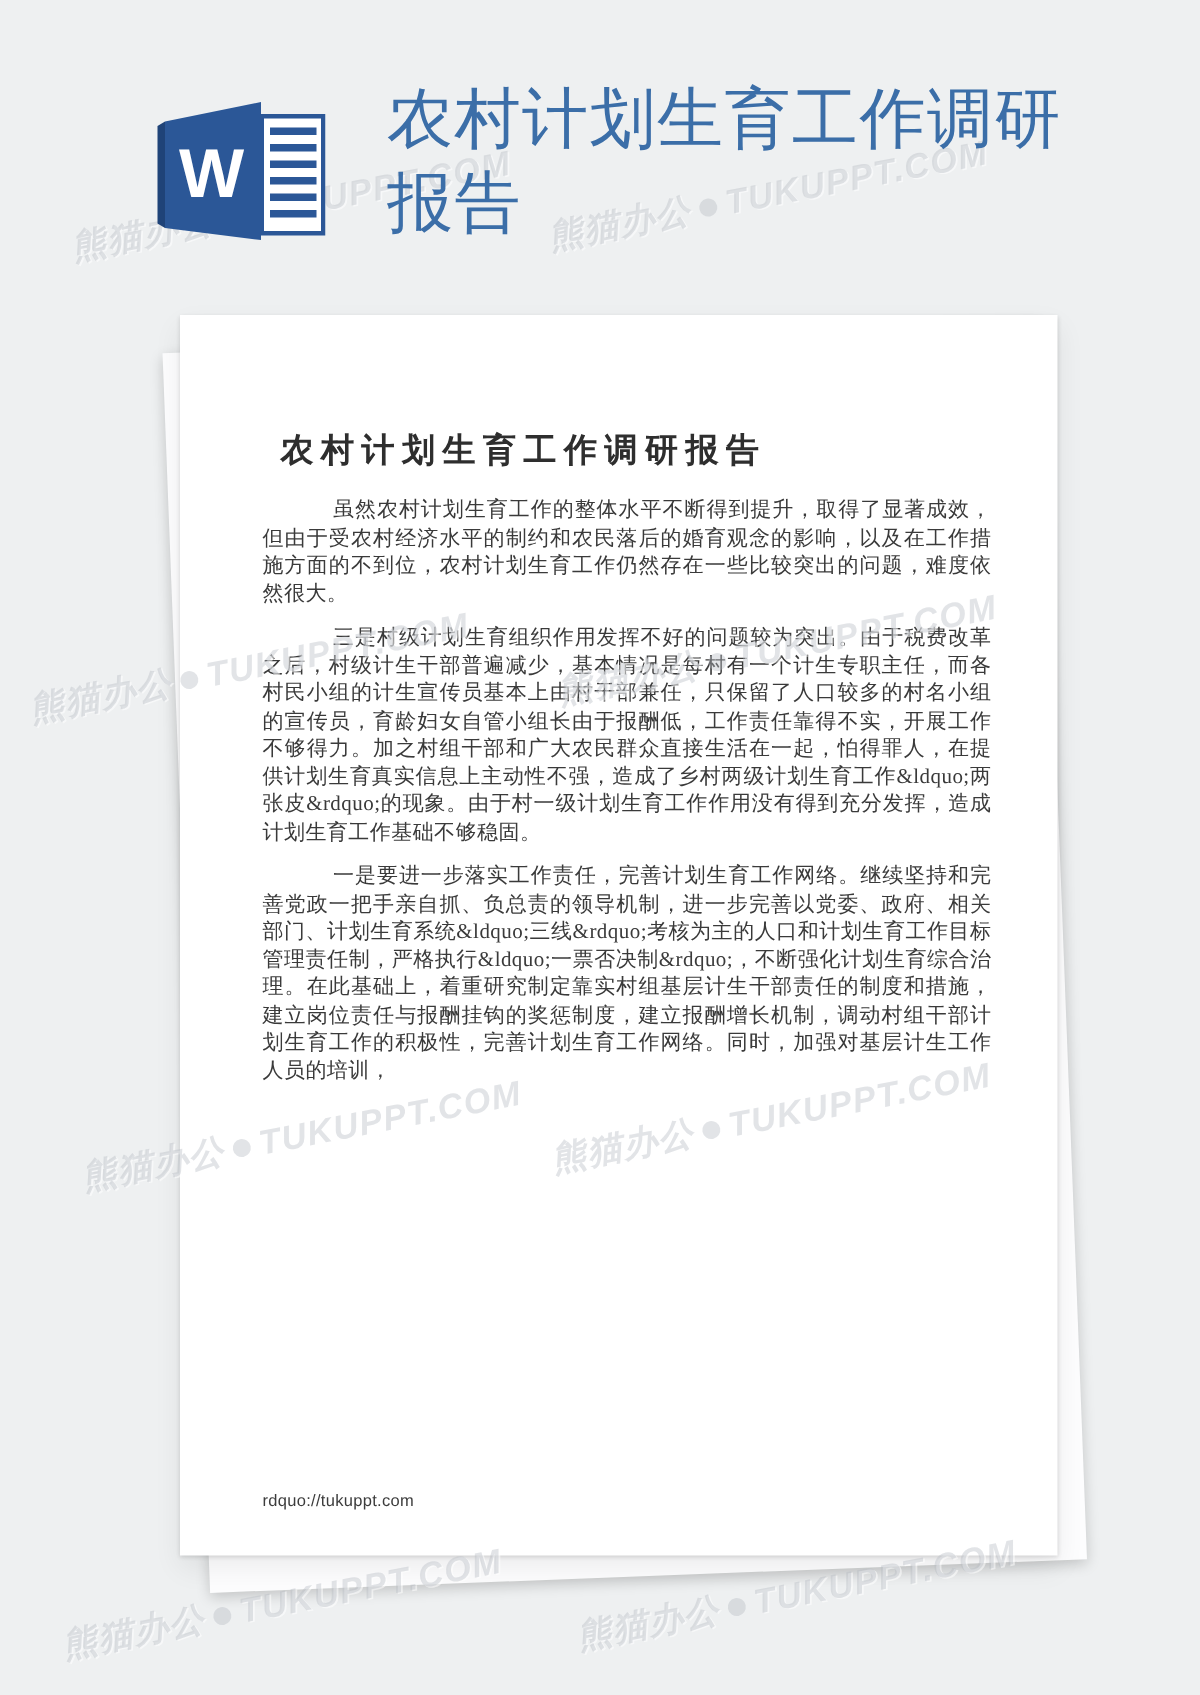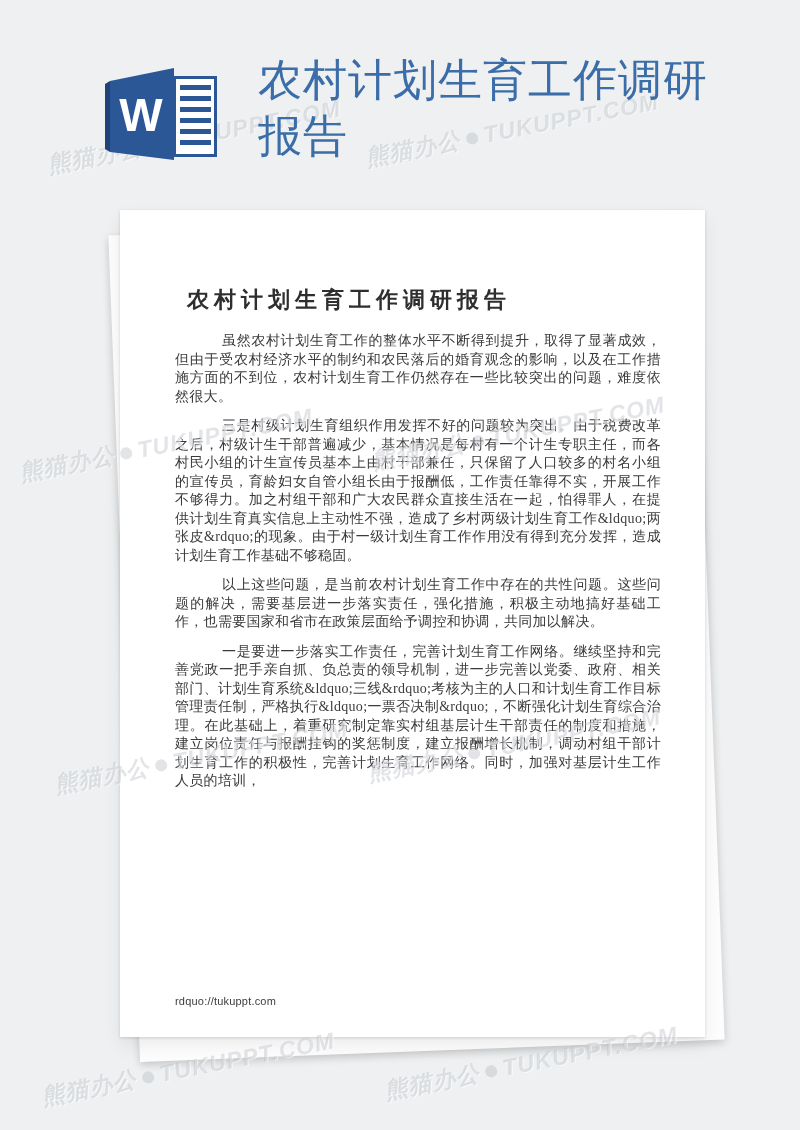--- a/index.html
+++ b/index.html
@@ -108,17 +108,16 @@
   <div class="file-title">农村计划生育工作调研报告</div>
 </div>
 
 <div class="page-behind"></div>
 
 <div class="page">
   <h1 class="doc-title">农村计划生育工作调研报告</h1>
   <div class="doc-body">
       <p>虽然农村计划生育工作的整体水平不断得到提升，取得了显著成效，但由于受农村经济水平的制约和农民落后的婚育观念的影响，以及在工作措施方面的不到位，农村计划生育工作仍然存在一些比较突出的问题，难度依然很大。</p>
       <p>三是村级计划生育组织作用发挥不好的问题较为突出。由于税费改革之后，村级计生干部普遍减少，基本情况是每村有一个计生专职主任，而各村民小组的计生宣传员基本上由村干部兼任，只保留了人口较多的村名小组的宣传员，育龄妇女自管小组长由于报酬低，工作责任靠得不实，开展工作不够得力。加之村组干部和广大农民群众直接生活在一起，怕得罪人，在提供计划生育真实信息上主动性不强，造成了乡村两级计划生育工作&amp;ldquo;两张皮&amp;rdquo;的现象。由于村一级计划生育工作作用没有得到充分发挥，造成计划生育工作基础不够稳固。</p>
-      <p>以上这些问题，是当前农村计划生育工作中存在的共性问题。这些问题的解决，需要基层进一步落实责任，强化措施，积极主动地搞好基础工作，也需要国家和省市在政策层面给予调控和协调，共同加以解决。</p>
       <p>一是要进一步落实工作责任，完善计划生育工作网络。继续坚持和完善党政一把手亲自抓、负总责的领导机制，进一步完善以党委、政府、相关部门、计划生育系统&amp;ldquo;三线&amp;rdquo;考核为主的人口和计划生育工作目标管理责任制，严格执行&amp;ldquo;一票否决制&amp;rdquo;，不断强化计划生育综合治理。在此基础上，着重研究制定靠实村组基层计生干部责任的制度和措施，建立岗位责任与报酬挂钩的奖惩制度，建立报酬增长机制，调动村组干部计划生育工作的积极性，完善计划生育工作网络。同时，加强对基层计生工作人员的培训，</p>
     </div>
   <div class="doc-footer">rdquo://tukuppt.com</div>
 </div>
 
 </body></html>

